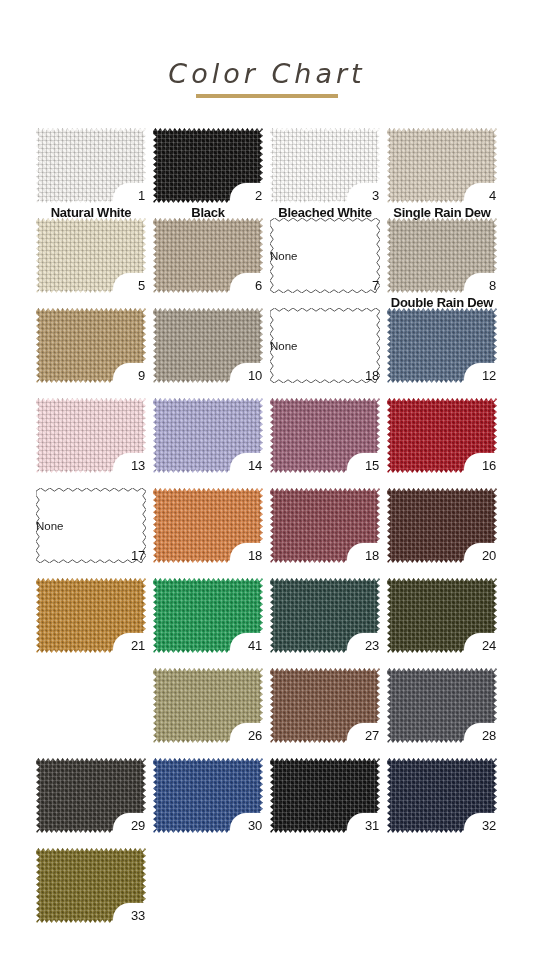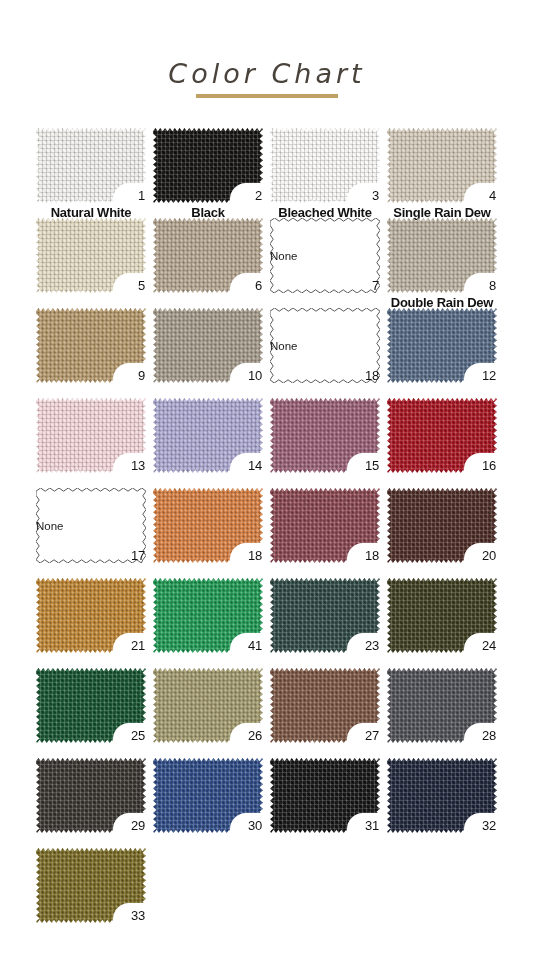--- a/index.html
+++ b/index.html
@@ -464,29 +464,20 @@
         <div class="swatch">
           <div class="swatch-inner pinked" style="background:#3c3c1f">
             <div class="weave"></div>
           </div>
           <div class="num-notch"></div>
           <div class="num">24</div>
         </div>
       </div>
     </div>
     <div class="chart-row">
-      <div class="cell c0">
-        <div class="swatch">
-          <div class="swatch-inner pinked" style="background:#14532f">
-            <div class="weave"></div>
-          </div>
-          <div class="num-notch"></div>
-          <div class="num">25</div>
-        </div>
-      </div>
       <div class="cell c1">
         <div class="swatch">
           <div class="swatch-inner pinked" style="background:#a49c6e">
             <div class="weave"></div>
           </div>
           <div class="num-notch"></div>
           <div class="num">26</div>
         </div>
       </div>
       <div class="cell c2">

